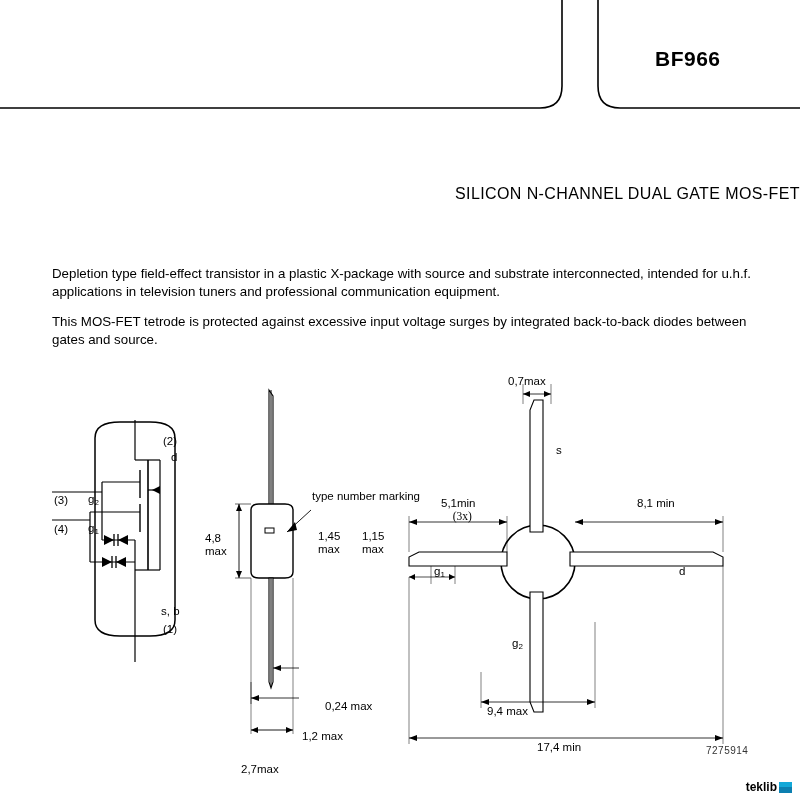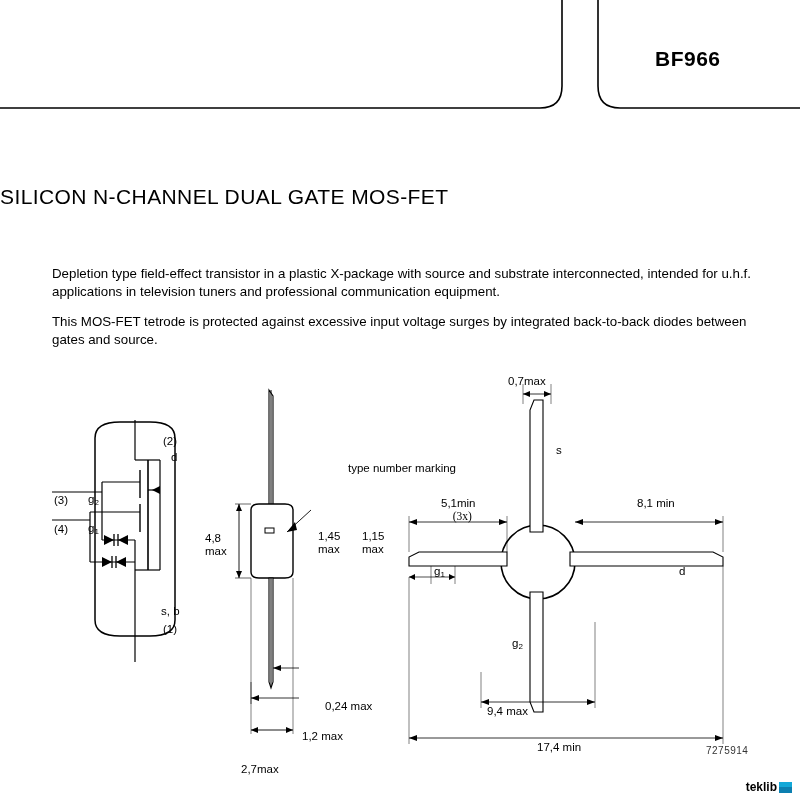--- a/index.html
+++ b/index.html
@@ -35,22 +35,22 @@
     font-size: 21px;
     font-weight: bold;
     letter-spacing: 0.5px;
   }
   
   .doc-title {
     position: absolute;
     left: 0;
     top: 185px;
     width: 800px;
-    text-align: left;
-    font-size: 21px;
+    text-align: right;
+    font-size: 16px;
     letter-spacing: 0.4px;
   }
   
   .para {
     position: absolute;
     left: 52px;
     width: 700px;
     font-size: 13.3px;
     line-height: 1.35;
   }
@@ -213,21 +213,21 @@
       <line x1="26" y1="300" x2="26" y2="322" stroke="#000" stroke-width="0.6"></line>
 
       <line x1="26" y1="348" x2="68" y2="348" stroke="#000" stroke-width="0.9"></line>
       <polygon points="26,348 33,345 33,351" fill="#000"></polygon>
       <polygon points="68,348 61,345 61,351" fill="#000"></polygon>
       <line x1="26" y1="196" x2="26" y2="352" stroke="#000" stroke-width="0.5"></line>
       <line x1="68" y1="196" x2="68" y2="352" stroke="#000" stroke-width="0.5"></line>
     </svg>
 
     <div class="fig-label" style="left:205px; top:172px;"><span>4,8</span><br><span>max</span></div>
-    <div class="fig-label" style="left:312px; top:102px;margin-left:36px;">type number marking</div>
+    <div class="fig-label" style="left:312px; top:130px;">type number marking</div>
     <div class="fig-label" style="left:302px; top:340px;margin-left:23px;">0,24 max</div>
     <div class="fig-label" style="left:302px; top:370px;">1,2 max</div>
     <div class="fig-label" style="left:241px; top:403px;">2,7max</div>
 
     <svg width="360" height="400" viewBox="0 0 360 400" style="position:absolute;left:395px;top:12px;">
 
       <circle cx="143" cy="190" r="37" fill="#fff" stroke="#000" stroke-width="1.6"></circle>
 
       <path d="M 135 160 L 135 38 L 139 28 L 148 28 L 148 160 Z" fill="#fff" stroke="#000" stroke-width="1.1"></path>
 

